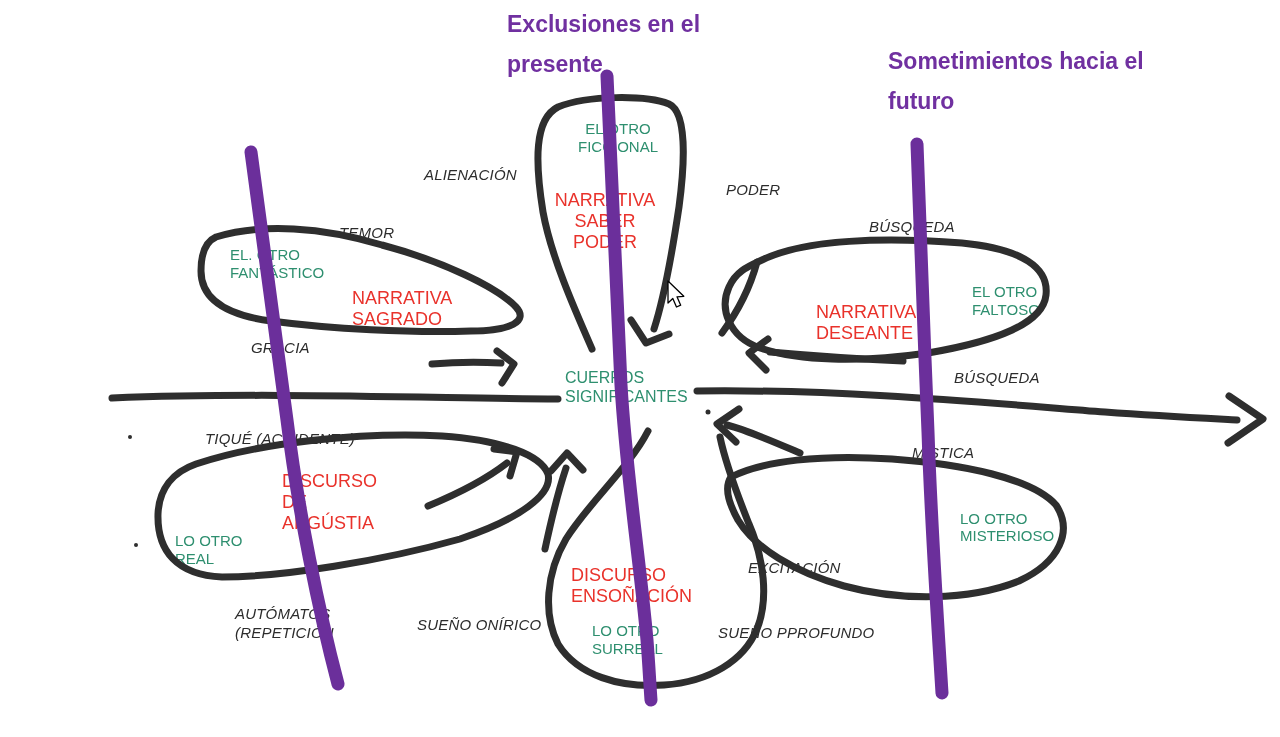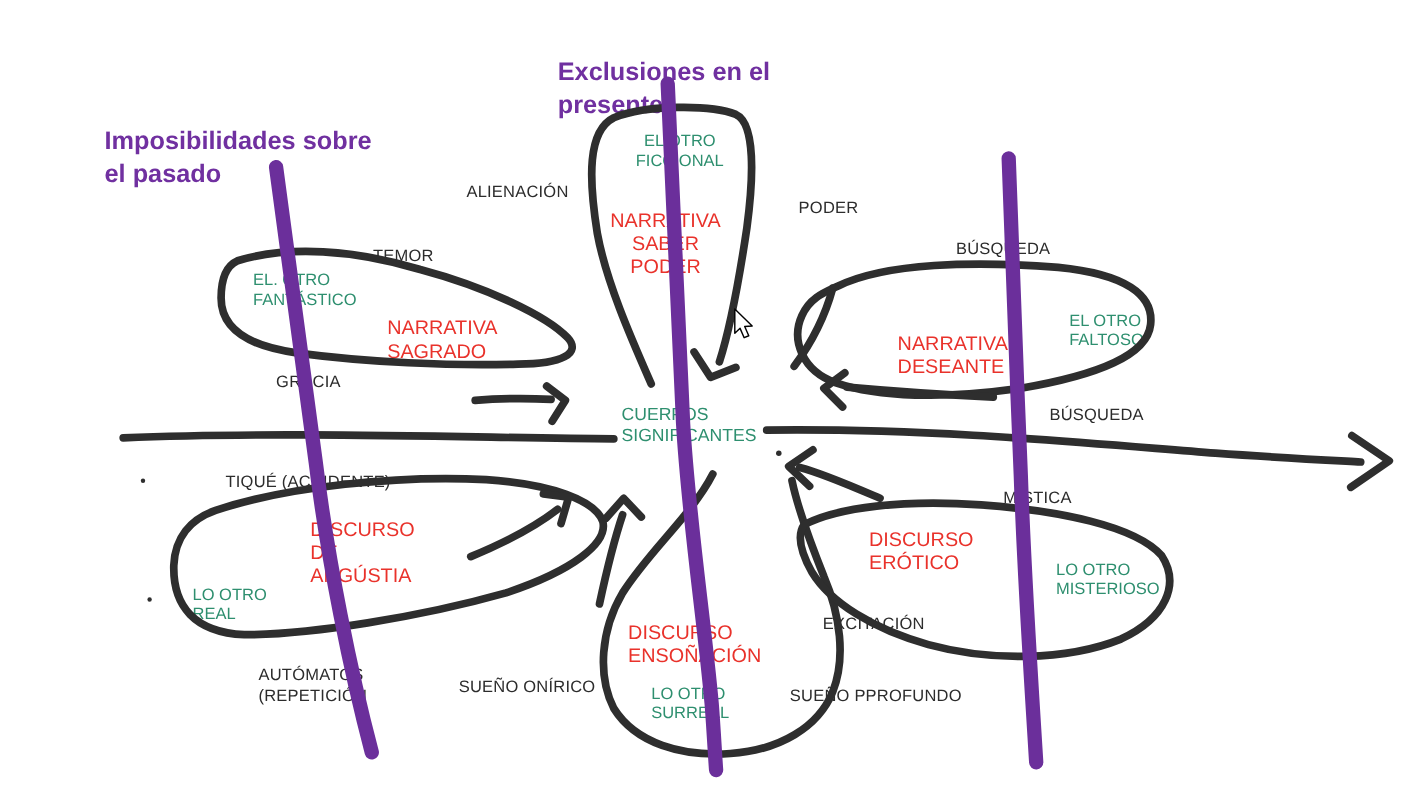--- a/index.html
+++ b/index.html
@@ -1,35 +1,35 @@
 <!DOCTYPE html>
 <html><head>
 <meta charset="utf-8">
 <style>
   html,body{margin:0;padding:0;background:#fff;}
   #canvas{position:relative;width:1280px;height:737px;background:#ffffff;overflow:hidden;
           font-family:"Liberation Sans",sans-serif;}
   .lbl{position:absolute;white-space:pre-line;color:#2c2c2c;}
-  .h{font-weight:bold;font-size:23px;line-height:30px;color:#7030a0;margin-top:46px;}
-  .k{font-size:15px;line-height:19px;letter-spacing:.2px;}
+  .h{font-weight:bold;font-size:23px;line-height:40px;color:#7030a0;}
+  .k{font-size:15px;line-height:19px;letter-spacing:.2px;font-style:italic;}
   .g{color:#2e8f6f;font-size:15px;line-height:18px;}
   .gc{color:#2e8f6f;font-size:16px;line-height:19px;}
   .r{color:#e9322b;font-size:18px;line-height:21px;}
   .ctr{text-align:center;}
   svg.overlay{position:absolute;left:0;top:0;pointer-events:none;}
 </style>
 </head>
 <body>
 
 <div id="canvas">
 
-  <div class="lbl h" style="left:95px;top:66px">Imposibilidades sobre
-el pasado</div>
   <div class="lbl h" style="left:507px;top:4px">Exclusiones en el
 presente</div>
+  <div class="lbl h" style="left:888px;top:41px">Sometimientos hacia el
+futuro</div>
 
   <div class="lbl gc" style="left:565px;top:368px">CUERPOS
 SIGNIFICANTES</div>
 
   <div class="lbl g ctr" style="left:570px;top:120px;width:96px">EL OTRO
 FICCIONAL</div>
   <div class="lbl r ctr" style="left:540px;top:190px;width:130px">NARRATIVA
 SABER PODER</div>
   <div class="lbl k" style="left:424px;top:165px">ALIENACIÓN</div>
   <div class="lbl k" style="left:726px;top:180px">PODER</div>
@@ -59,22 +59,20 @@
 
   <div class="lbl g" style="left:592px;top:622px">LO OTRO
 SURREAL</div>
   <div class="lbl r" style="left:571px;top:565px">DISCURSO
 ENSOÑACIÓN</div>
   <div class="lbl k" style="left:417px;top:615px">SUEÑO ONÍRICO</div>
   <div class="lbl k" style="left:718px;top:623px">SUEÑO PPROFUNDO</div>
 
   <div class="lbl g" style="left:960px;top:510px;line-height:17px">LO OTRO
 MISTERIOSO</div>
-  <div class="lbl r" style="left:790px;top:480px">DISCURSO
-ERÓTICO</div>
   <div class="lbl k" style="left:912px;top:443px">MÍSTICA</div>
   <div class="lbl k" style="left:748px;top:558px">EXCITACIÓN</div>
 
   <svg class="overlay" width="1280" height="737" viewBox="0 0 1280 737">
 
     <g stroke="#2e2e2e" stroke-width="7" fill="none" stroke-linecap="round" stroke-linejoin="round">
 
       <path d="M 592,349 C 574,308 551,256 543,212 C 535,162 534,119 558,107 C 588,95 646,95 669,104 C 687,112 685,162 679,207 C 672,254 663,301 654,329"></path>
       <path d="M 631,320 L 646,343 L 669,334"></path>
       <path d="M 757,262 C 750,288 736,314 722,333"></path>

